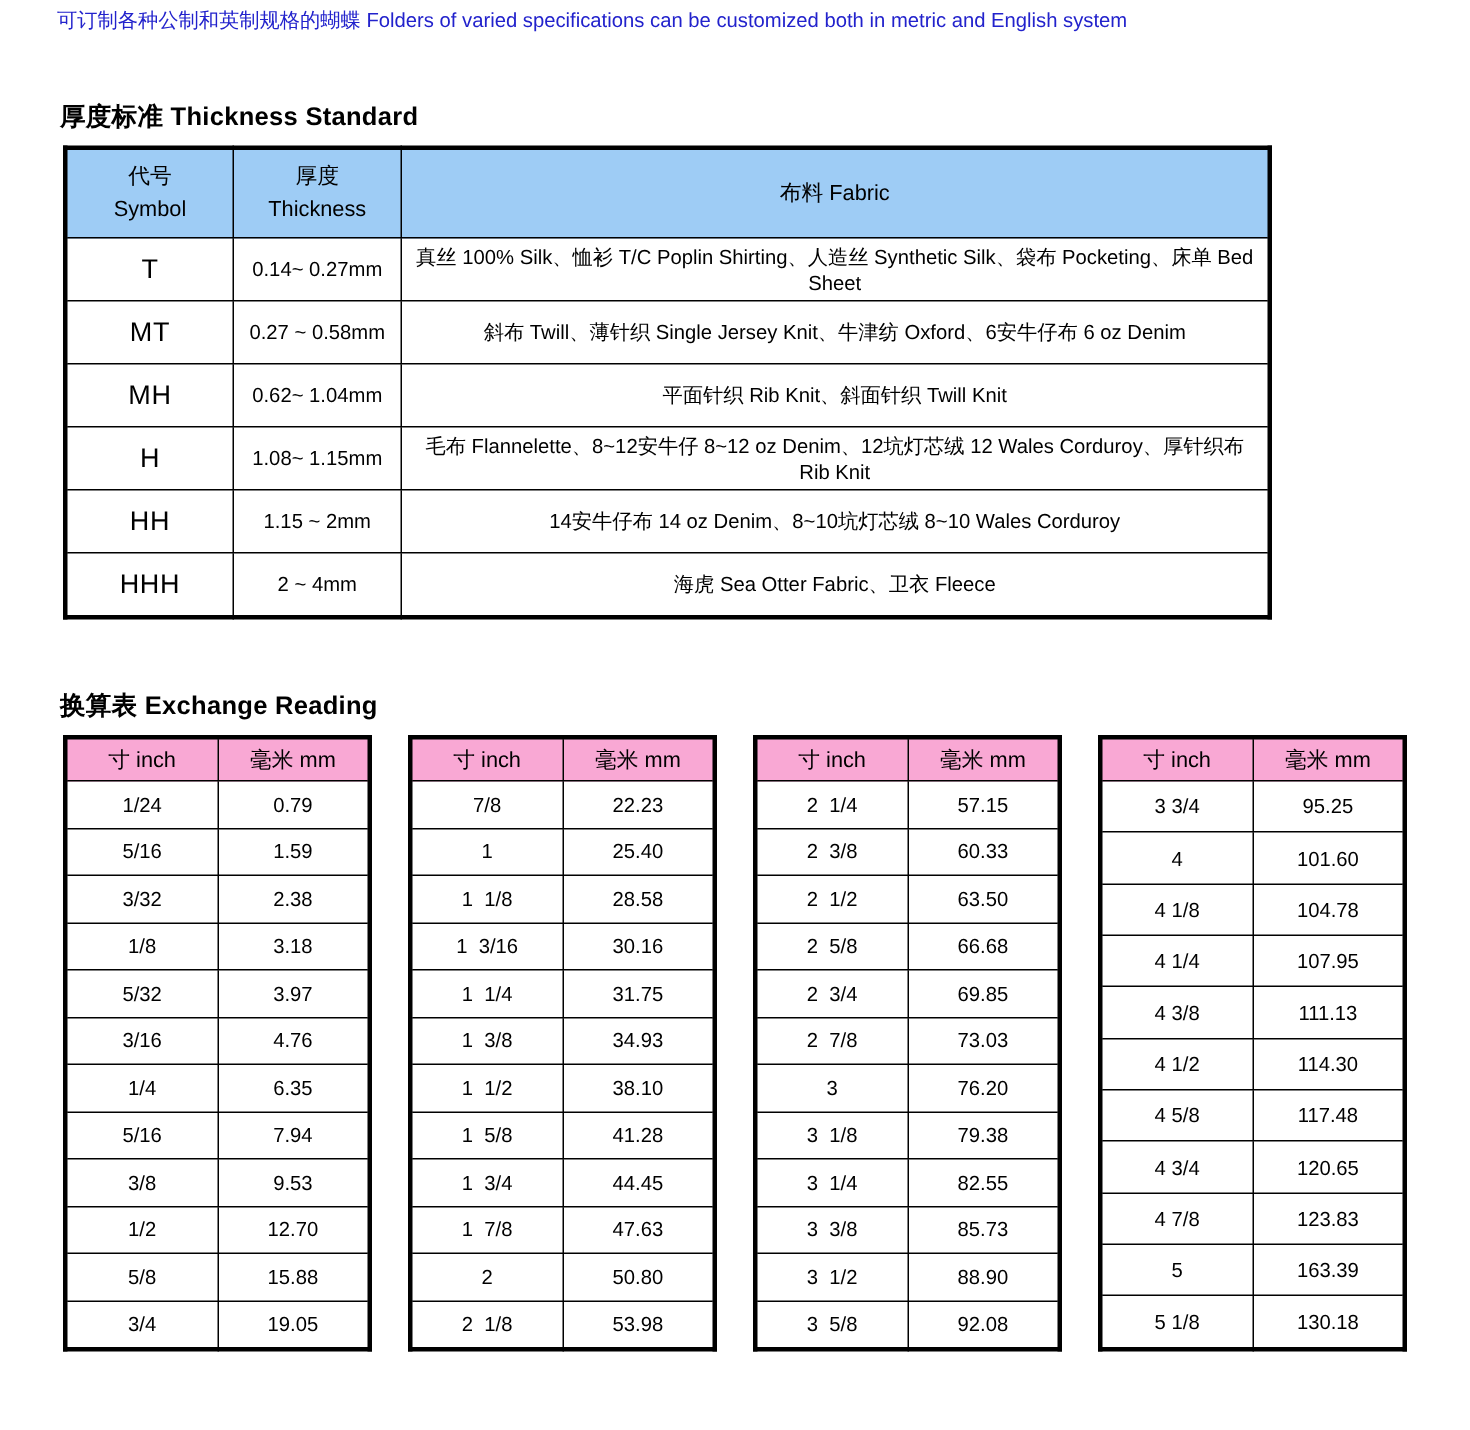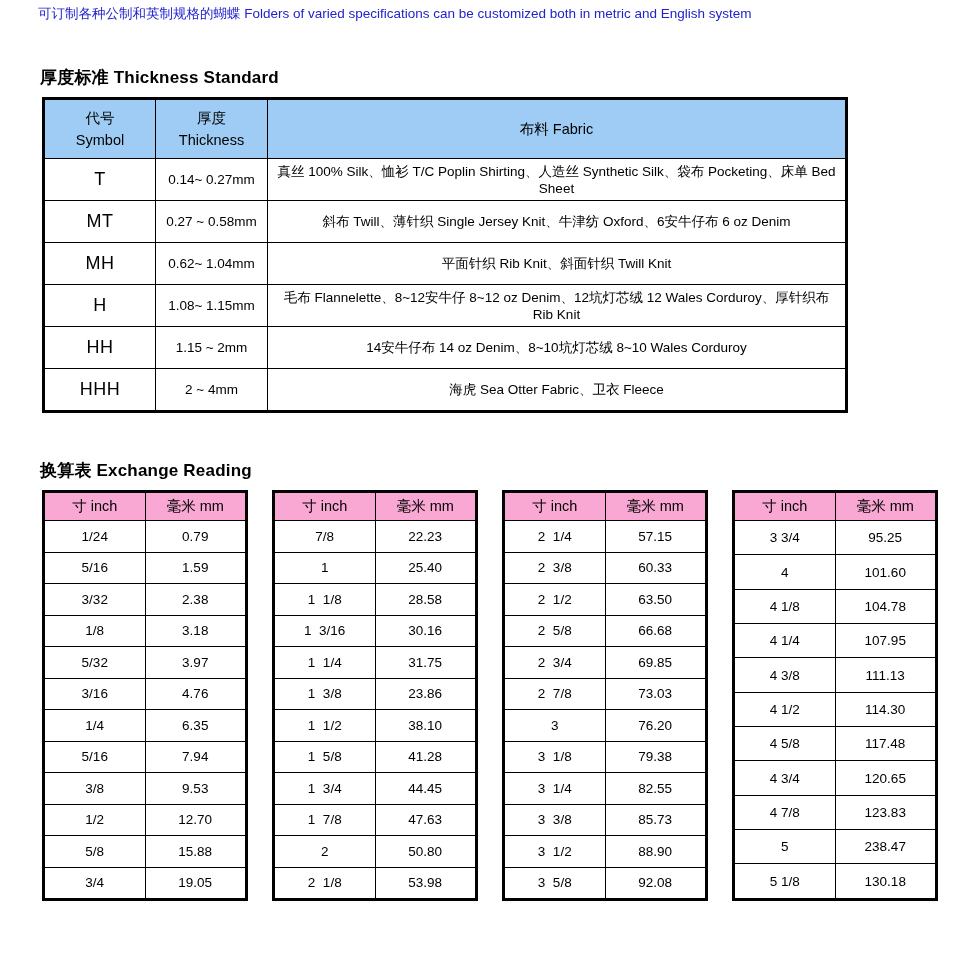--- a/index.html
+++ b/index.html
@@ -225,21 +225,21 @@
             <tr>
               <td>1  3/16</td>
               <td>30.16</td>
             </tr>
             <tr>
               <td>1  1/4</td>
               <td>31.75</td>
             </tr>
             <tr>
               <td>1  3/8</td>
-              <td>23.86</td>
+              <td>34.93</td>
             </tr>
             <tr>
               <td>1  1/2</td>
               <td>38.10</td>
             </tr>
             <tr>
               <td>1  5/8</td>
               <td>41.28</td>
             </tr>
             <tr>
@@ -359,21 +359,21 @@
             <tr>
               <td>4 3/4</td>
               <td>120.65</td>
             </tr>
             <tr>
               <td>4 7/8</td>
               <td>123.83</td>
             </tr>
             <tr>
               <td>5</td>
-              <td>238.47</td>
+              <td>163.39</td>
             </tr>
             <tr>
               <td>5 1/8</td>
               <td>130.18</td>
             </tr>
           </tbody>
       </table>
 
     </div>
   </div>

